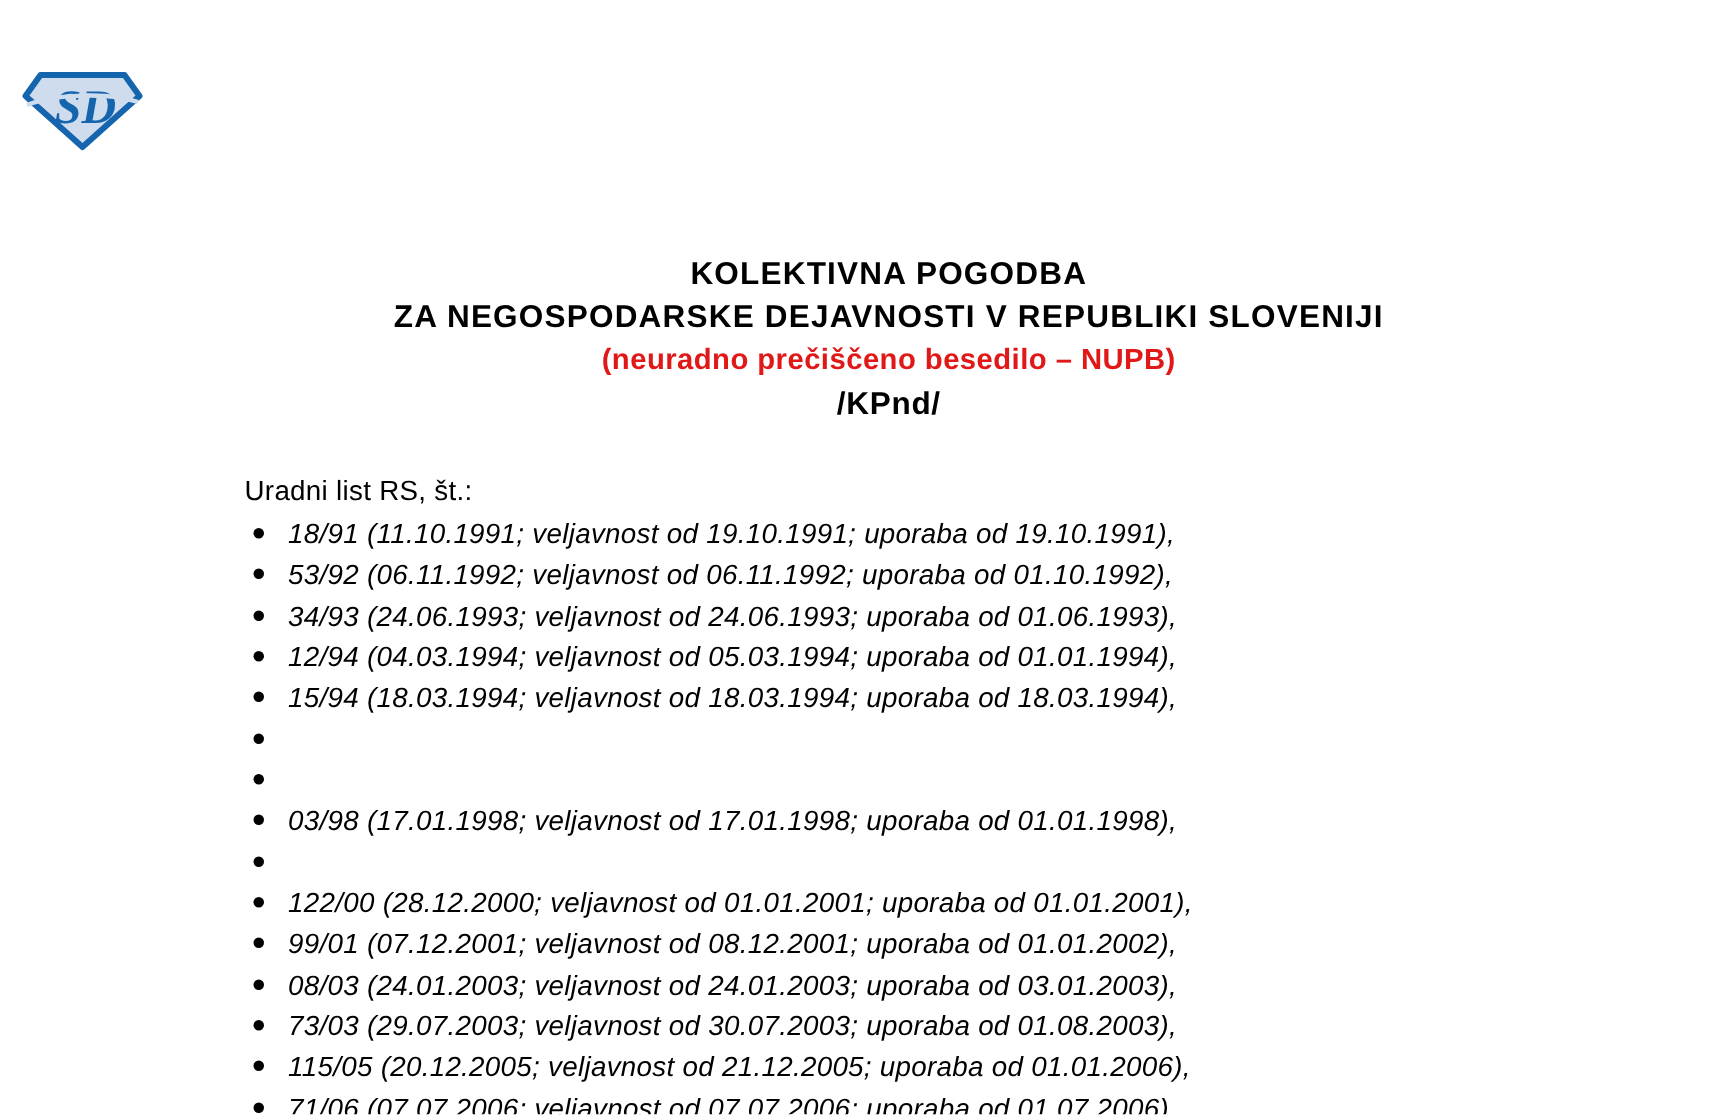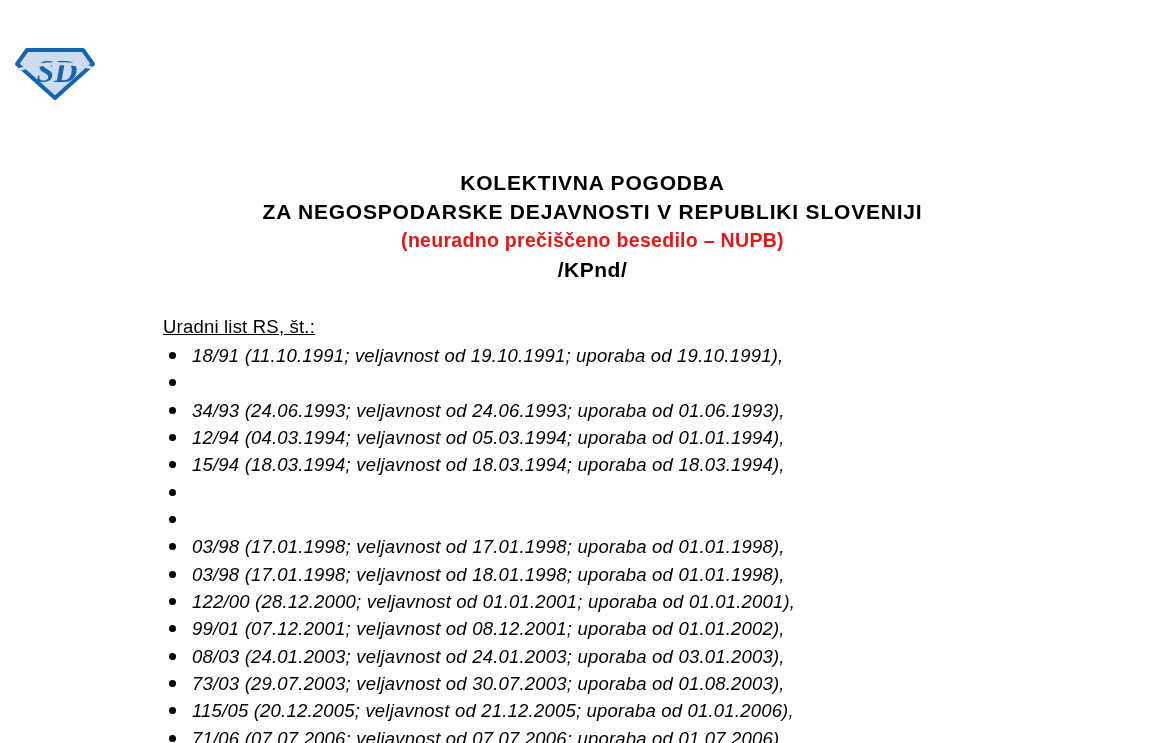--- a/index.html
+++ b/index.html
@@ -56,21 +56,20 @@
     position: absolute;
     left: 163px;
     top: 312px;
     width: 900px;
   }
   .gazette-header {
     font-size: 18.5px;
     line-height: 29px;
     letter-spacing: 0.2px;
     white-space: nowrap;
-    text-decoration: underline;
   }
   .gazette-list {
     list-style: none;
     margin: 1px 0 0 0;
     padding: 0;
   }
   .gazette-list li {
     position: relative;
     height: 27.35px;
     line-height: 27.35px;
@@ -105,28 +104,28 @@
     <div class="title-line">KOLEKTIVNA POGODBA</div>
     <div class="title-line">ZA NEGOSPODARSKE DEJAVNOSTI V REPUBLIKI SLOVENIJI</div>
     <div class="subtitle" style="color: rgb(225, 24, 24);">(neuradno prečiščeno besedilo – NUPB)</div>
     <div class="code-line">/KPnd/</div>
   </div>
 
   <div class="gazette">
     <div class="gazette-header">Uradni list RS, št.:</div>
     <ul class="gazette-list">
         <li><span class="bullet"></span><span>18/91 (11.10.1991; veljavnost od 19.10.1991; uporaba od 19.10.1991),</span></li>
-        <li><span class="bullet"></span></li>
+        <li><span class="bullet"></span><span>53/92 (06.11.1992; veljavnost od 06.11.1992; uporaba od 01.10.1992),</span></li>
         <li><span class="bullet"></span><span>34/93 (24.06.1993; veljavnost od 24.06.1993; uporaba od 01.06.1993),</span></li>
         <li><span class="bullet"></span><span>12/94 (04.03.1994; veljavnost od 05.03.1994; uporaba od 01.01.1994),</span></li>
         <li><span class="bullet"></span><span>15/94 (18.03.1994; veljavnost od 18.03.1994; uporaba od 18.03.1994),</span></li>
         <li><span class="bullet"></span></li>
         <li><span class="bullet"></span></li>
         <li><span class="bullet"></span><span>03/98 (17.01.1998; veljavnost od 17.01.1998; uporaba od 01.01.1998),</span></li>
-        <li><span class="bullet"></span><span>03/98 (17.01.1998; veljavnost od 18.01.1998; uporaba od 01.01.1998),</span></li>
+        <li><span class="bullet"></span></li>
         <li><span class="bullet"></span><span>122/00 (28.12.2000; veljavnost od 01.01.2001; uporaba od 01.01.2001),</span></li>
         <li><span class="bullet"></span><span>99/01 (07.12.2001; veljavnost od 08.12.2001; uporaba od 01.01.2002),</span></li>
         <li><span class="bullet"></span><span>08/03 (24.01.2003; veljavnost od 24.01.2003; uporaba od 03.01.2003),</span></li>
         <li><span class="bullet"></span><span>73/03 (29.07.2003; veljavnost od 30.07.2003; uporaba od 01.08.2003),</span></li>
         <li><span class="bullet"></span><span>115/05 (20.12.2005; veljavnost od 21.12.2005; uporaba od 01.01.2006),</span></li>
         <li><span class="bullet"></span><span>71/06 (07.07.2006; veljavnost od 07.07.2006; uporaba od 01.07.2006),</span></li>
       </ul>
   </div>
 
 </div>

